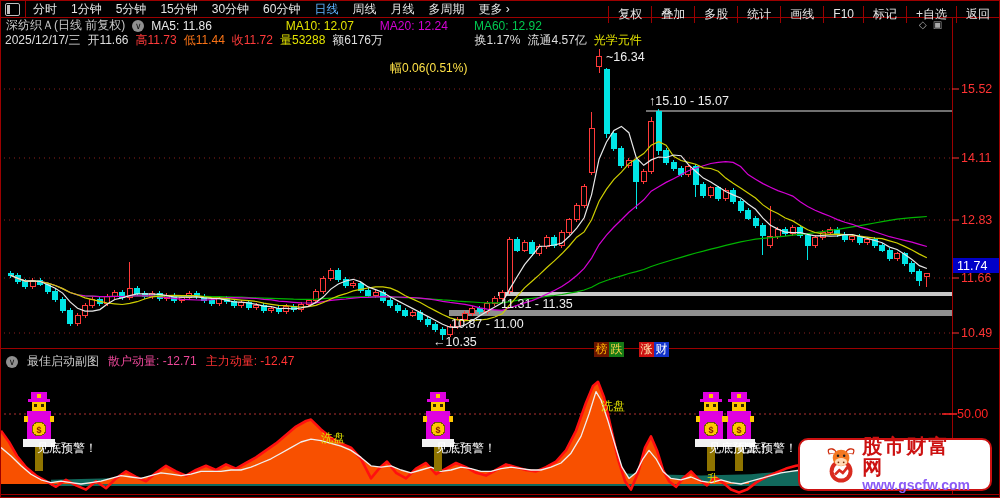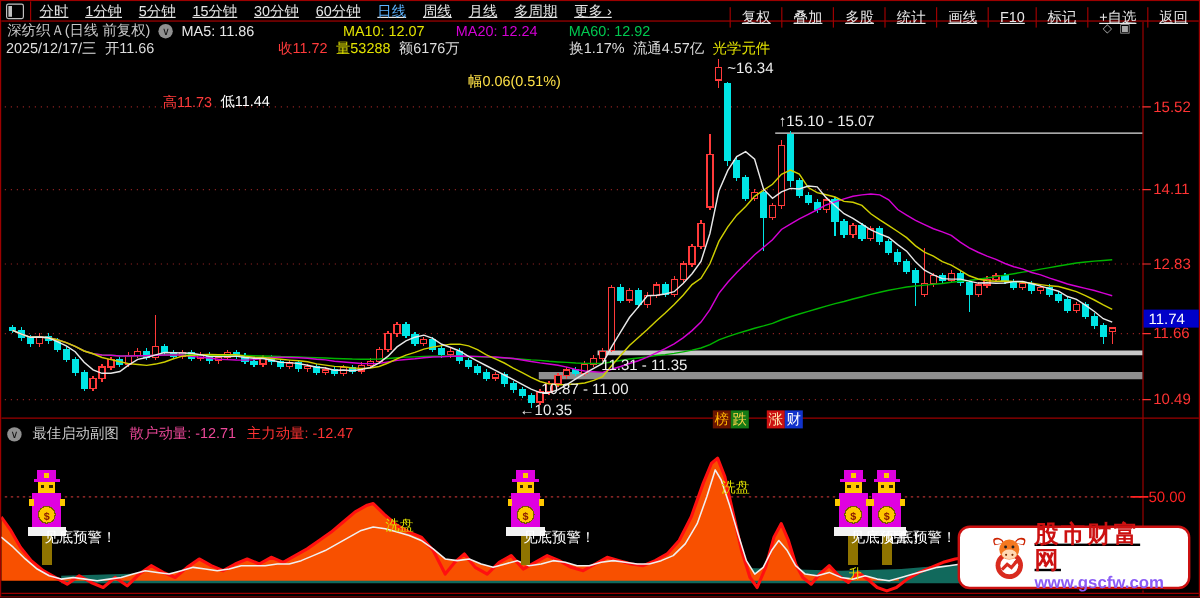--- a/index.html
+++ b/index.html
@@ -1,38 +1,38 @@
 <!DOCTYPE html>
 <html><head>
 <meta charset="utf-8">
 <style>
   html,body{margin:0;padding:0;background:#111;}
   #window{position:relative;width:1000px;height:498px;background:#000;overflow:hidden;
     font-family:"Liberation Sans","DejaVu Sans",sans-serif;border:1px solid #9c0000;box-sizing:border-box;}
   #chart-svg{position:absolute;left:0;top:0;z-index:1;}
   .menubar{position:absolute;left:0;top:0;width:100%;height:17px;display:flex;align-items:center;
-    border-bottom:1px solid #9c0000;font-size:12px;color:#e6e6e6;z-index:6;background:#000;box-sizing:border-box;text-decoration:underline;}
+    border-bottom:1px solid #9c0000;font-size:12px;color:#e6e6e6;z-index:6;background:#000;box-sizing:border-box;}
   .win-icon{width:13px;height:11px;border:1px solid #c0c0c0;border-radius:2px;margin:0 5px 0 4px;position:relative;flex:none;}
   .win-icon::after{content:'';position:absolute;left:1px;top:1px;bottom:1px;width:3px;background:#c0c0c0;}
   .menu-sep{width:1px;height:17px;background:#9c0000;flex:none;}
   .menu-left{display:flex;align-items:center;height:17px;}
   .mitem{padding:0 7px;cursor:pointer;white-space:nowrap;}
   .mitem.active{color:#5db3ff;}
   .menu-right{margin-left:auto;display:flex;align-items:center;height:17px;}
   .mbtn{padding:0 9px;border-left:1px solid #9c0000;height:17px;line-height:17px;cursor:pointer;white-space:nowrap;margin-top:11px;}
   .row2{position:absolute;left:5px;top:18px;height:13px;display:flex;align-items:center;gap:7px;
     font-size:12px;color:#c8c8c8;z-index:6;white-space:nowrap;}
   .chev-circle{width:12px;height:12px;border-radius:50%;background:#909090;color:#111;font-size:9px;
     line-height:12px;text-align:center;flex:none;cursor:pointer;}
   .row2-icons{position:absolute;top:18px;left:918px;z-index:6;color:#aaa;font-size:10px;display:flex;gap:6px;}
   .row3{position:absolute;left:4px;top:31px;display:flex;gap:7px;font-size:12px;z-index:6;white-space:nowrap;}
   .badge{position:absolute;width:15px;height:15px;font-size:12px;line-height:15px;text-align:center;z-index:6;cursor:pointer;}
   .subheader{position:absolute;left:5px;top:352px;display:flex;align-items:center;gap:9px;font-size:12px;z-index:6;white-space:nowrap;}
   .watermark{position:absolute;left:797px;top:437px;width:194px;height:53px;background:#fff;border:2px solid #cc1111;
-    border-radius:10px;z-index:7;display:flex;align-items:center;box-sizing:border-box;padding:1px 20px;text-decoration:underline;}
+    border-radius:10px;z-index:7;display:flex;align-items:center;box-sizing:border-box;padding:1px 20px;}
   .wm-text{display:flex;flex-direction:column;align-items:center;flex:1;line-height:1.05;}
   .wm-name{color:#cc1111;font-size:20px;font-weight:bold;letter-spacing:2px;}
   .wm-url{color:#8b5cf6;font-size:14px;font-weight:bold;}
 </style>
 </head>
 <body>
 
 <div id="window">
   <svg id="chart-svg" width="1000" height="498">
       <line x1="0" y1="16.5" x2="1000" y2="16.5" stroke="#9c0000" stroke-width="1"></line>
@@ -434,22 +434,22 @@
       </span>
   </div>
   <div class="row2-icons">
     <span>◇</span>
     <span>▣</span>
   </div>
 
   <div class="row3" id="info-row">
       <span style="color: rgb(222, 222, 222);">2025/12/17/三</span>
       <span style="color: rgb(222, 222, 222);">开11.66</span>
-      <span style="color: rgb(255, 59, 59); margin-top: 45px;">高11.73</span>
-      <span style="color: #ffffff; margin-top: 44px;">低11.44</span>
+      <span style="color: rgb(255, 59, 59);">高11.73</span>
+      <span style="color: #f97316;">低11.44</span>
       <span style="color: rgb(255, 59, 59);">收11.72</span>
       <span style="color: rgb(227, 227, 0);">量53288</span>
       <span style="color: rgb(222, 222, 222);">额6176万</span>
       <span style="color: #fde047; margin-top: 28px;">幅0.06(0.51%)</span>
       <span style="color: rgb(222, 222, 222);">换1.17%</span>
       <span style="color: rgb(222, 222, 222);">流通4.57亿</span>
       <span style="color: rgb(227, 227, 0);">光学元件</span>
     </div>
 
   <div id="badges">

